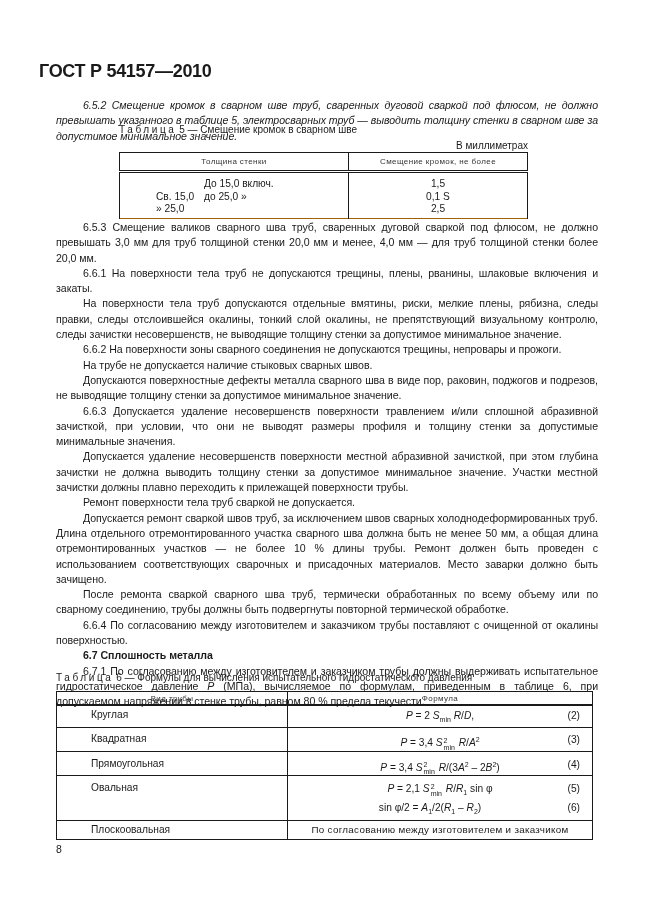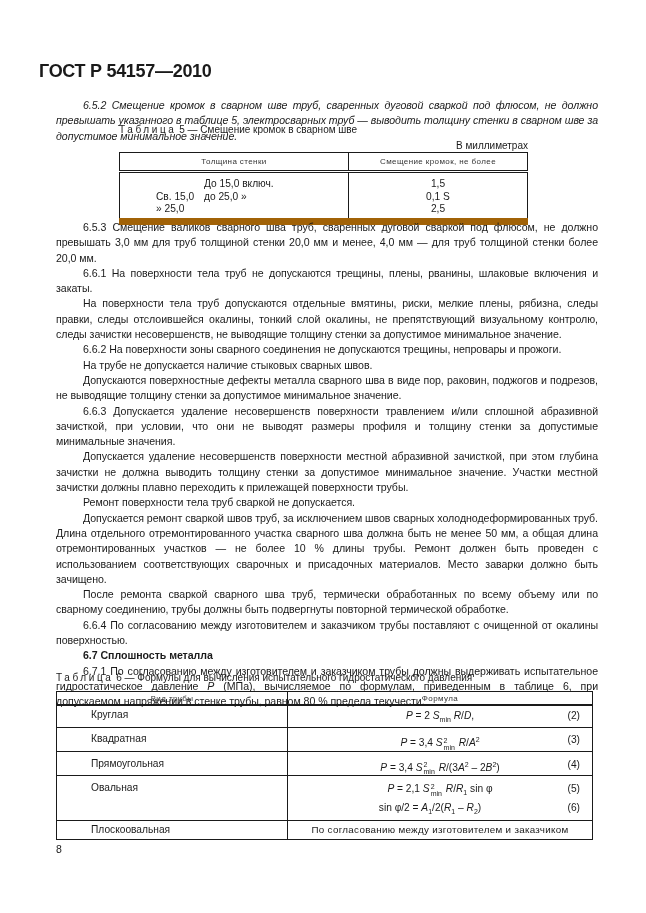--- a/index.html
+++ b/index.html
@@ -10,21 +10,21 @@
   .txt { font-size:10.6px; line-height:15.3px; text-align:justify; letter-spacing:-0.05px; }
   .p { margin:0; text-indent:27px; }
   .h { margin:0; text-indent:27px; font-weight:bold; }
   .cap { font-size:10px; margin:0; }
   .cap .sp { letter-spacing:2.6px; }
   .units { font-size:10px; text-align:right; margin:0; }
   table { border-collapse:collapse; font-size:10.2px; }
   .t5 { position:absolute; left:119px; top:152px; width:409px; }
   .t5 th { font-weight:normal; font-size:8px; letter-spacing:0.4px; height:17px; border-bottom:3px double #1a1a1a; color:#333; }
   .t5 td, .t5 th { border-left:1px solid #1a1a1a; border-right:1px solid #1a1a1a; padding:0; }
-  .t5 { border-top:1px solid #1a1a1a; border-bottom:7px solid #a16207; }
+  .t5 { border-top:1px solid #1a1a1a; border-bottom:1px solid #a16207; }
   .t5 td { vertical-align:top; line-height:12.5px; padding-top:5px; padding-bottom:2px; }
   .t6 { position:absolute; left:56px; top:691px; width:537px; border-top:1px solid #1a1a1a; border-bottom:1px solid #1a1a1a; }
   .t6 th { font-weight:normal; font-size:8px; letter-spacing:0.4px; height:12px; border-bottom:2px solid #1a1a1a; color:#333; }
   .t6 td, .t6 th { border-left:1px solid #1a1a1a; border-right:1px solid #1a1a1a; padding:0; }
   .t6 td { border-bottom:1px solid #1a1a1a; vertical-align:top; }
   .t6 .name { padding-left:34px; padding-top:3px; }
   .fline { display:flex; justify-content:center; position:relative; line-height:14px; padding-top:3px; }
   .fnum { position:absolute; right:12px; top:3px; }
   i { font-style:italic; }
   sub, sup { font-size:7px; }

